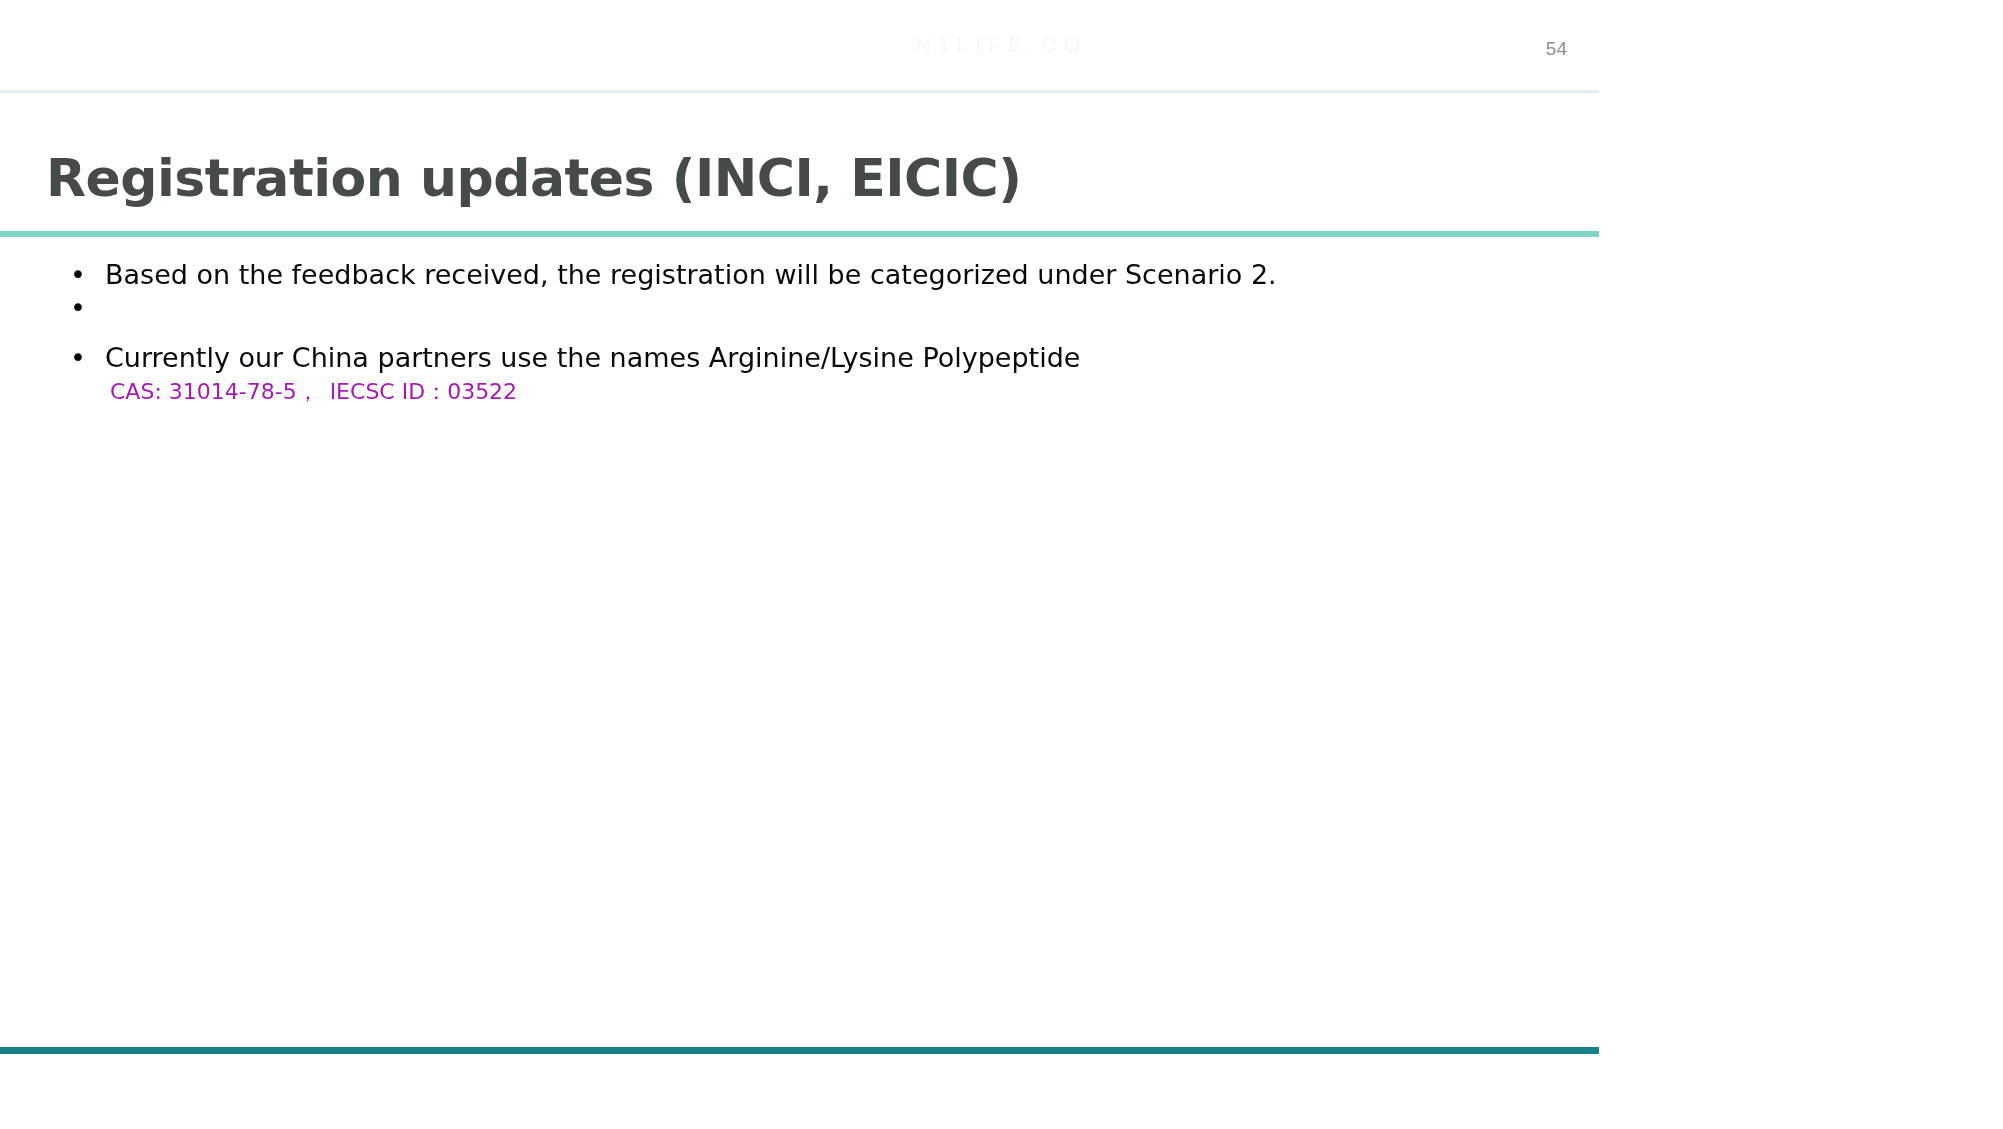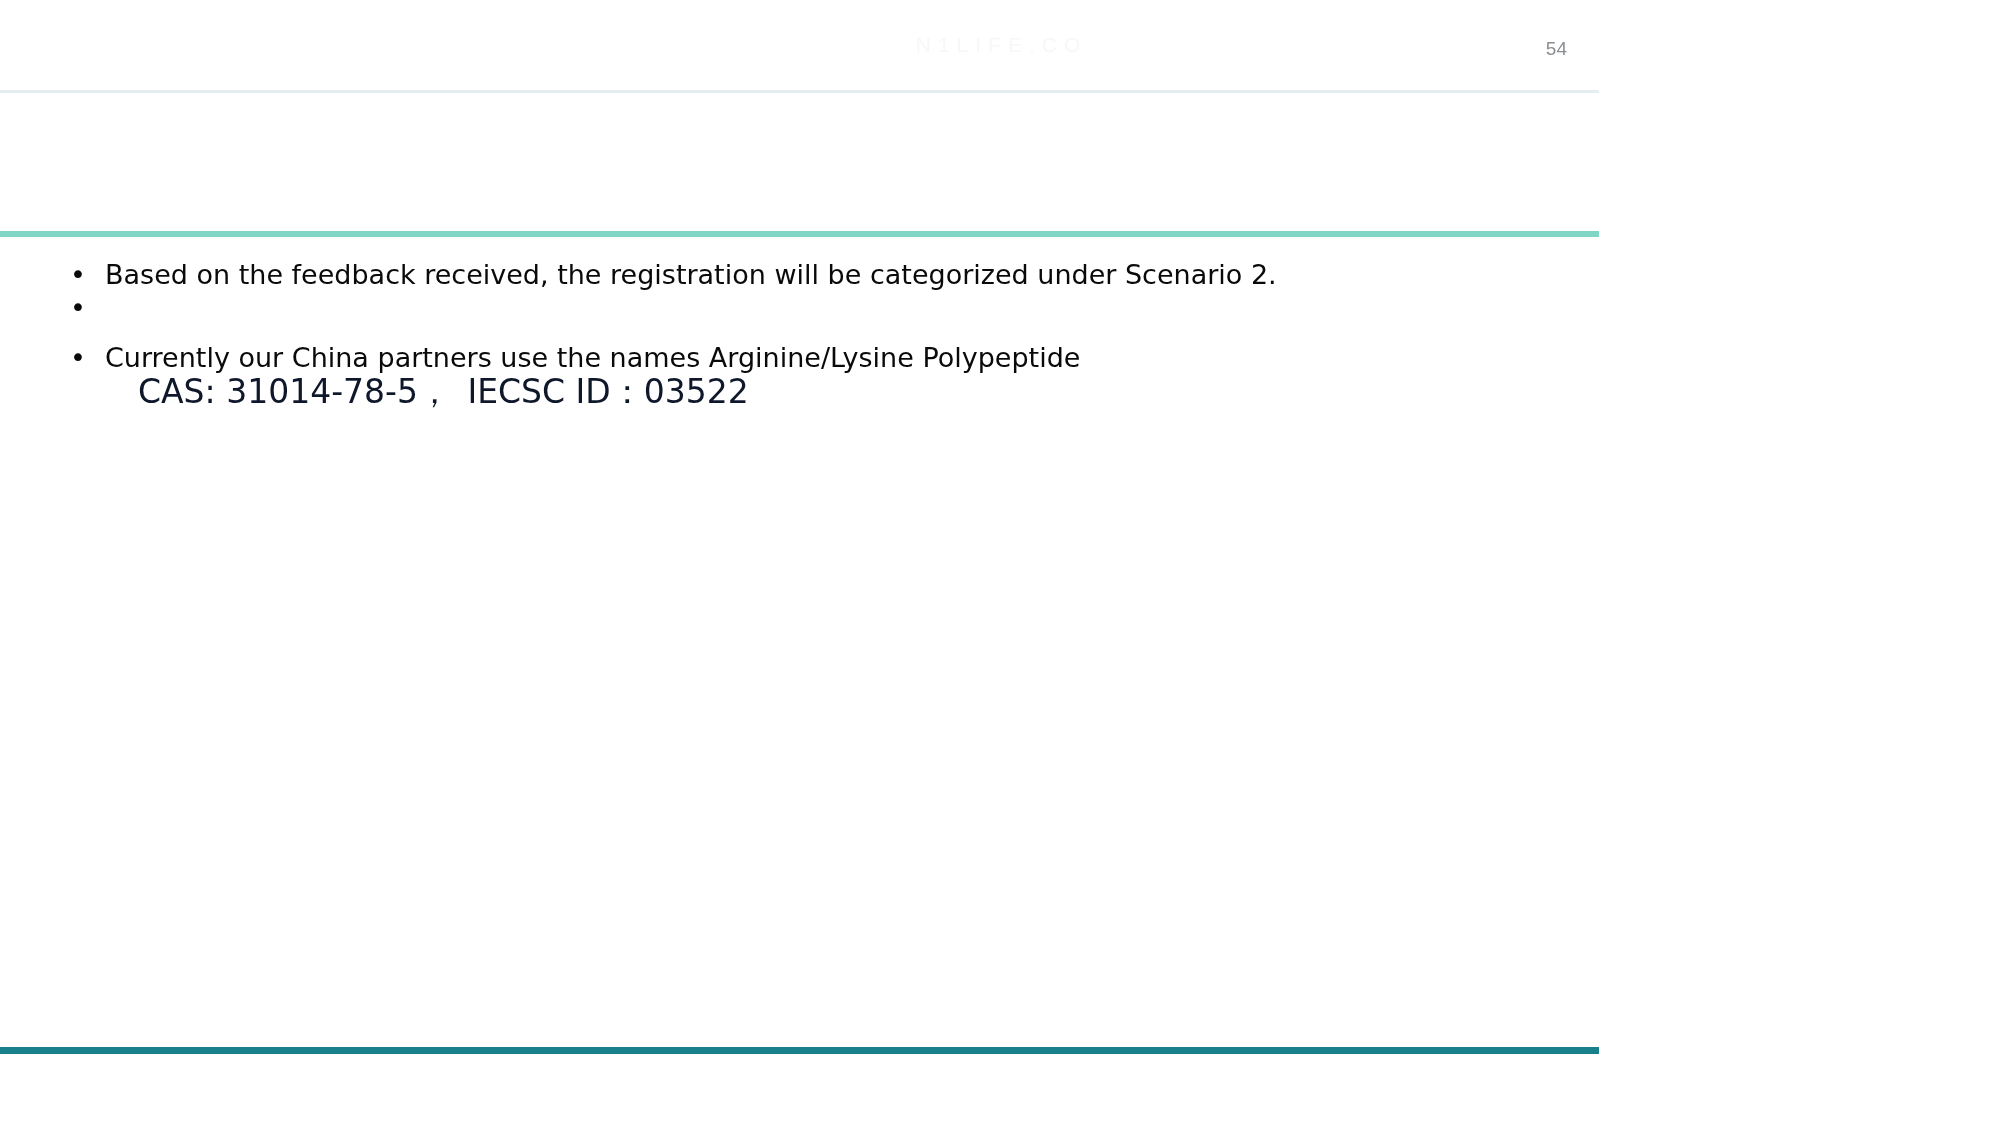--- a/index.html
+++ b/index.html
@@ -130,26 +130,25 @@
     position: absolute;
     left: 70px;
     top: 0;
     font-size: 27px;
     line-height: 33px;
     color: #0a0a0a;
   }
   .bullet-gap { height: 50px; }
   .sub-line {
     font-family: "DejaVu Sans", sans-serif;
-    font-size: 33px;
+    font-size: 22px;
     line-height: 36px;
-    color: #0f172a;
+    color: #a21caf;
     padding-left: 110px;
     white-space: nowrap;
-    margin-left: 28px;
   }
 
   
   .bottom-rule {
     position: absolute;
     left: 0;
     top: 1047px;
     width: 2003px;
     height: 7px;
     background: #17808a;
@@ -159,20 +158,21 @@
 <body>
 
 <div id="slide">
 
   <div class="watermark">N1LIFE.CO</div>
 
   <div class="slide-number">54</div>
 
   <div class="header-hairline"></div>
 
+  <h1 class="title">Registration updates (INCI, EICIC)</h1>
 
   <div class="mint-rule"></div>
 
   <div class="logo">
     <svg class="logo-dots" viewBox="0 0 340 100" preserveAspectRatio="xMidYMid meet">
       <circle cx="14" cy="67" r="10" fill="#9dc9c2"></circle>
       <circle cx="44" cy="78" r="12" fill="#8fbdb8"></circle>
       <circle cx="78" cy="85" r="13" fill="#85b5b2"></circle>
       <circle cx="117" cy="81" r="16" fill="#77aead"></circle>
       <circle cx="163" cy="63" r="21" fill="#6aa7a8"></circle>

